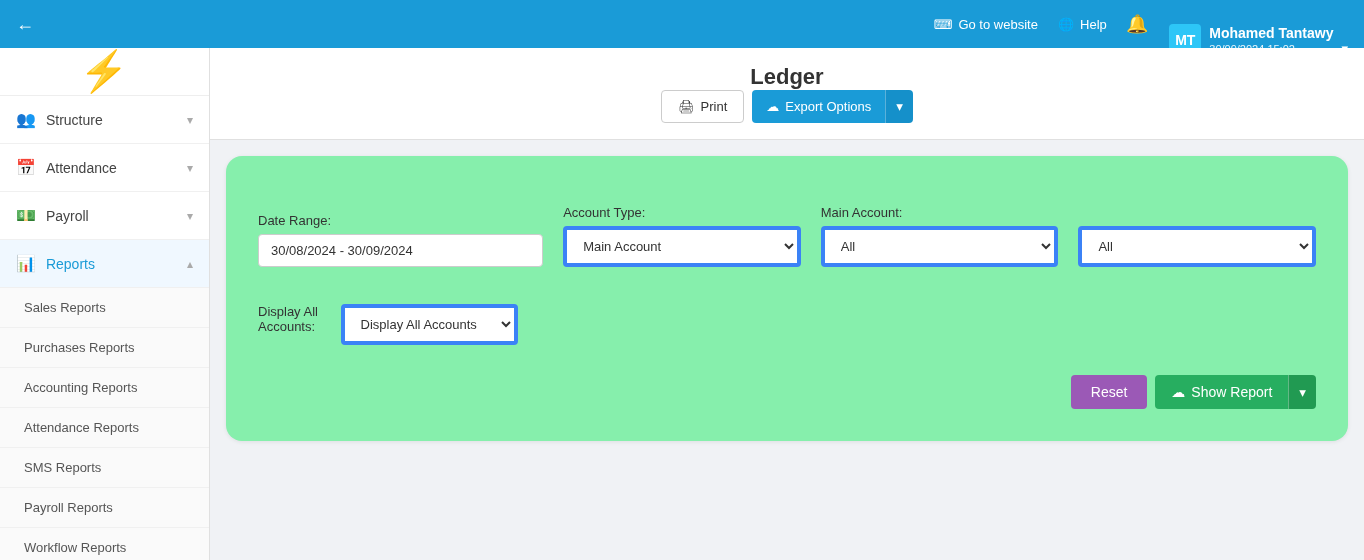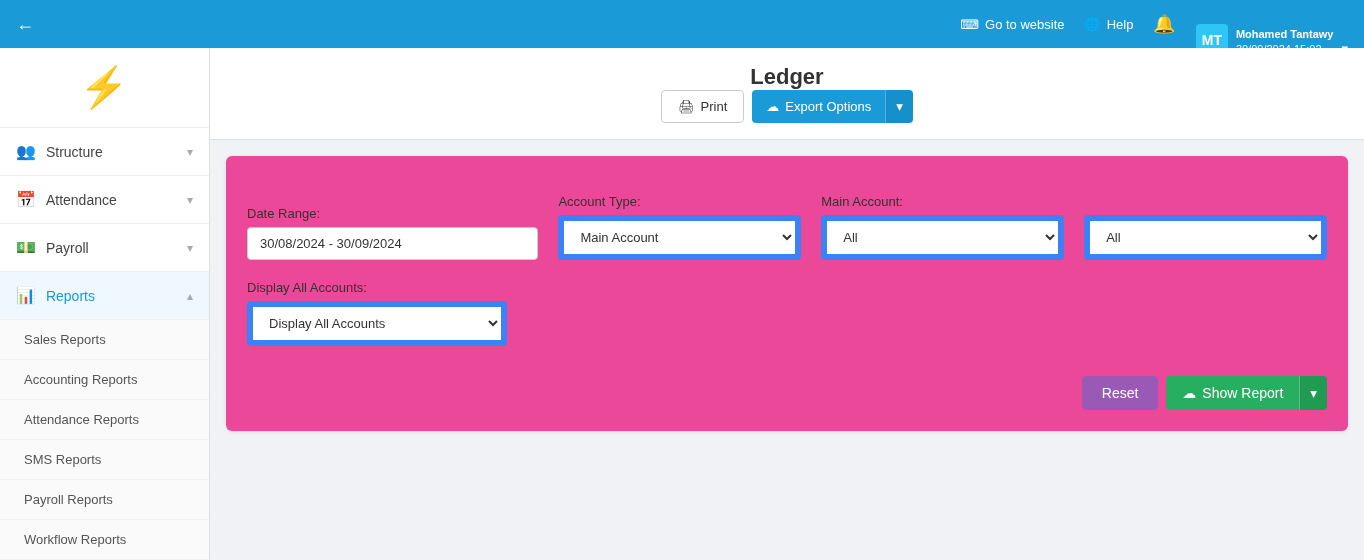--- a/index.html
+++ b/index.html
@@ -16,21 +16,21 @@
       flex-shrink: 0;
     }
     .navbar-left { display: flex; align-items: center; gap: 8px; }
     .navbar-back { color: white; font-size: 18px; cursor: pointer; }
     .navbar-right { margin-left: auto; display: flex; align-items: center; gap: 20px; color: white; font-size: 13px; }
     .navbar-item { display: flex; align-items: center; gap: 6px; cursor: pointer; }
     .navbar-bell { font-size: 18px; cursor: pointer; }
     .navbar-user { display: flex; align-items: flex-end; gap: 8px; margin-top: 32px; }
     .navbar-user-avatar { width: 32px; height: 32px; background: #2dc6f7; border-radius: 4px; display: flex; align-items: center; justify-content: center; font-weight: bold; color: white; font-size: 14px; }
     .navbar-user-info { display: flex; flex-direction: column; line-height: 1.3; }
-    .navbar-user-name { font-weight: 600; font-size: 11px; }
+    .navbar-user-name { font-weight: 600; font-size: 14px; }
     .navbar-user-time { font-size: 11px; opacity: 0.9; }
 
     
     .main-layout { display: flex; flex: 1; overflow: hidden; }
 
     
     .sidebar {
       width: 210px;
       background: white;
       border-right: 1px solid #e0e0e0;
@@ -119,55 +119,55 @@
       cursor: pointer;
       font-size: 13px;
       color: white;
       display: flex;
       align-items: center;
       gap: 6px;
     }
 
     
     .filter-panel {
-      background: #ec4899;
+      background: #86efac;
       margin: 16px;
-      border-radius: 6px;
-      padding: 21px;
+      border-radius: 16px;
+      padding: 32px;
       box-shadow: 0 1px 4px rgba(0,0,0,0.08);
     }
     .filter-row { display: flex; gap: 20px; margin-bottom: 20px; align-items: flex-end; }
     .filter-group { display: flex; flex-direction: column; gap: 6px; }
     .filter-group.date-range { flex: 1.2; }
     .filter-group.account-type { flex: 1; margin-top: 17px; }
     .filter-group.main-account { flex: 1; }
     .filter-group.added-by { flex: 1; }
     .filter-label { font-size: 13px; color: #333; font-weight: 500; }
     .filter-input {
       padding: 8px 12px;
       border: 1px solid #ccc;
       border-radius: 4px;
       font-size: 13px;
       color: #333;
       background: white;
       width: 100%;
     }
     .filter-select {
       padding: 8px 12px;
-      border: 6px solid #3b82f6;
+      border: 4px solid #3b82f6;
       border-radius: 4px;
       font-size: 13px;
       color: #333;
       background: white;
       width: 100%;
       appearance: auto;
       cursor: pointer;
     }
     .filter-row-2 { display: flex; gap: 20px; margin-bottom: 30px; }
-    .display-accounts-group { display: flex; flex-direction: column; gap: 6px; width: 260px; }
+    .display-accounts-group { display: flex; flex-direction: row; gap: 6px; width: 260px; margin-top: 17px; }
 
     .action-row {
       display: flex;
       justify-content: flex-end;
       gap: 8px;
       align-items: flex-start;
     }
     .btn-reset {
       padding: 9px 20px;
       background: #9b59b6;
@@ -256,20 +256,23 @@
     </div>
 
     <div class="sidebar-nav-item active">
       <span class="nav-icon">📊</span>
       <span>Reports</span>
       <span class="nav-arrow">▴</span>
     </div>
 
     <div class="sidebar-sub-item">
       <span>Sales Reports</span>
+    </div>
+    <div class="sidebar-sub-item">
+      <span>Purchases Reports</span>
     </div>
     <div class="sidebar-sub-item">
       <span>Accounting Reports</span>
     </div>
     <div class="sidebar-sub-item">
       <span>Attendance Reports</span>
     </div>
     <div class="sidebar-sub-item">
       <span>SMS Reports</span>
     </div>

